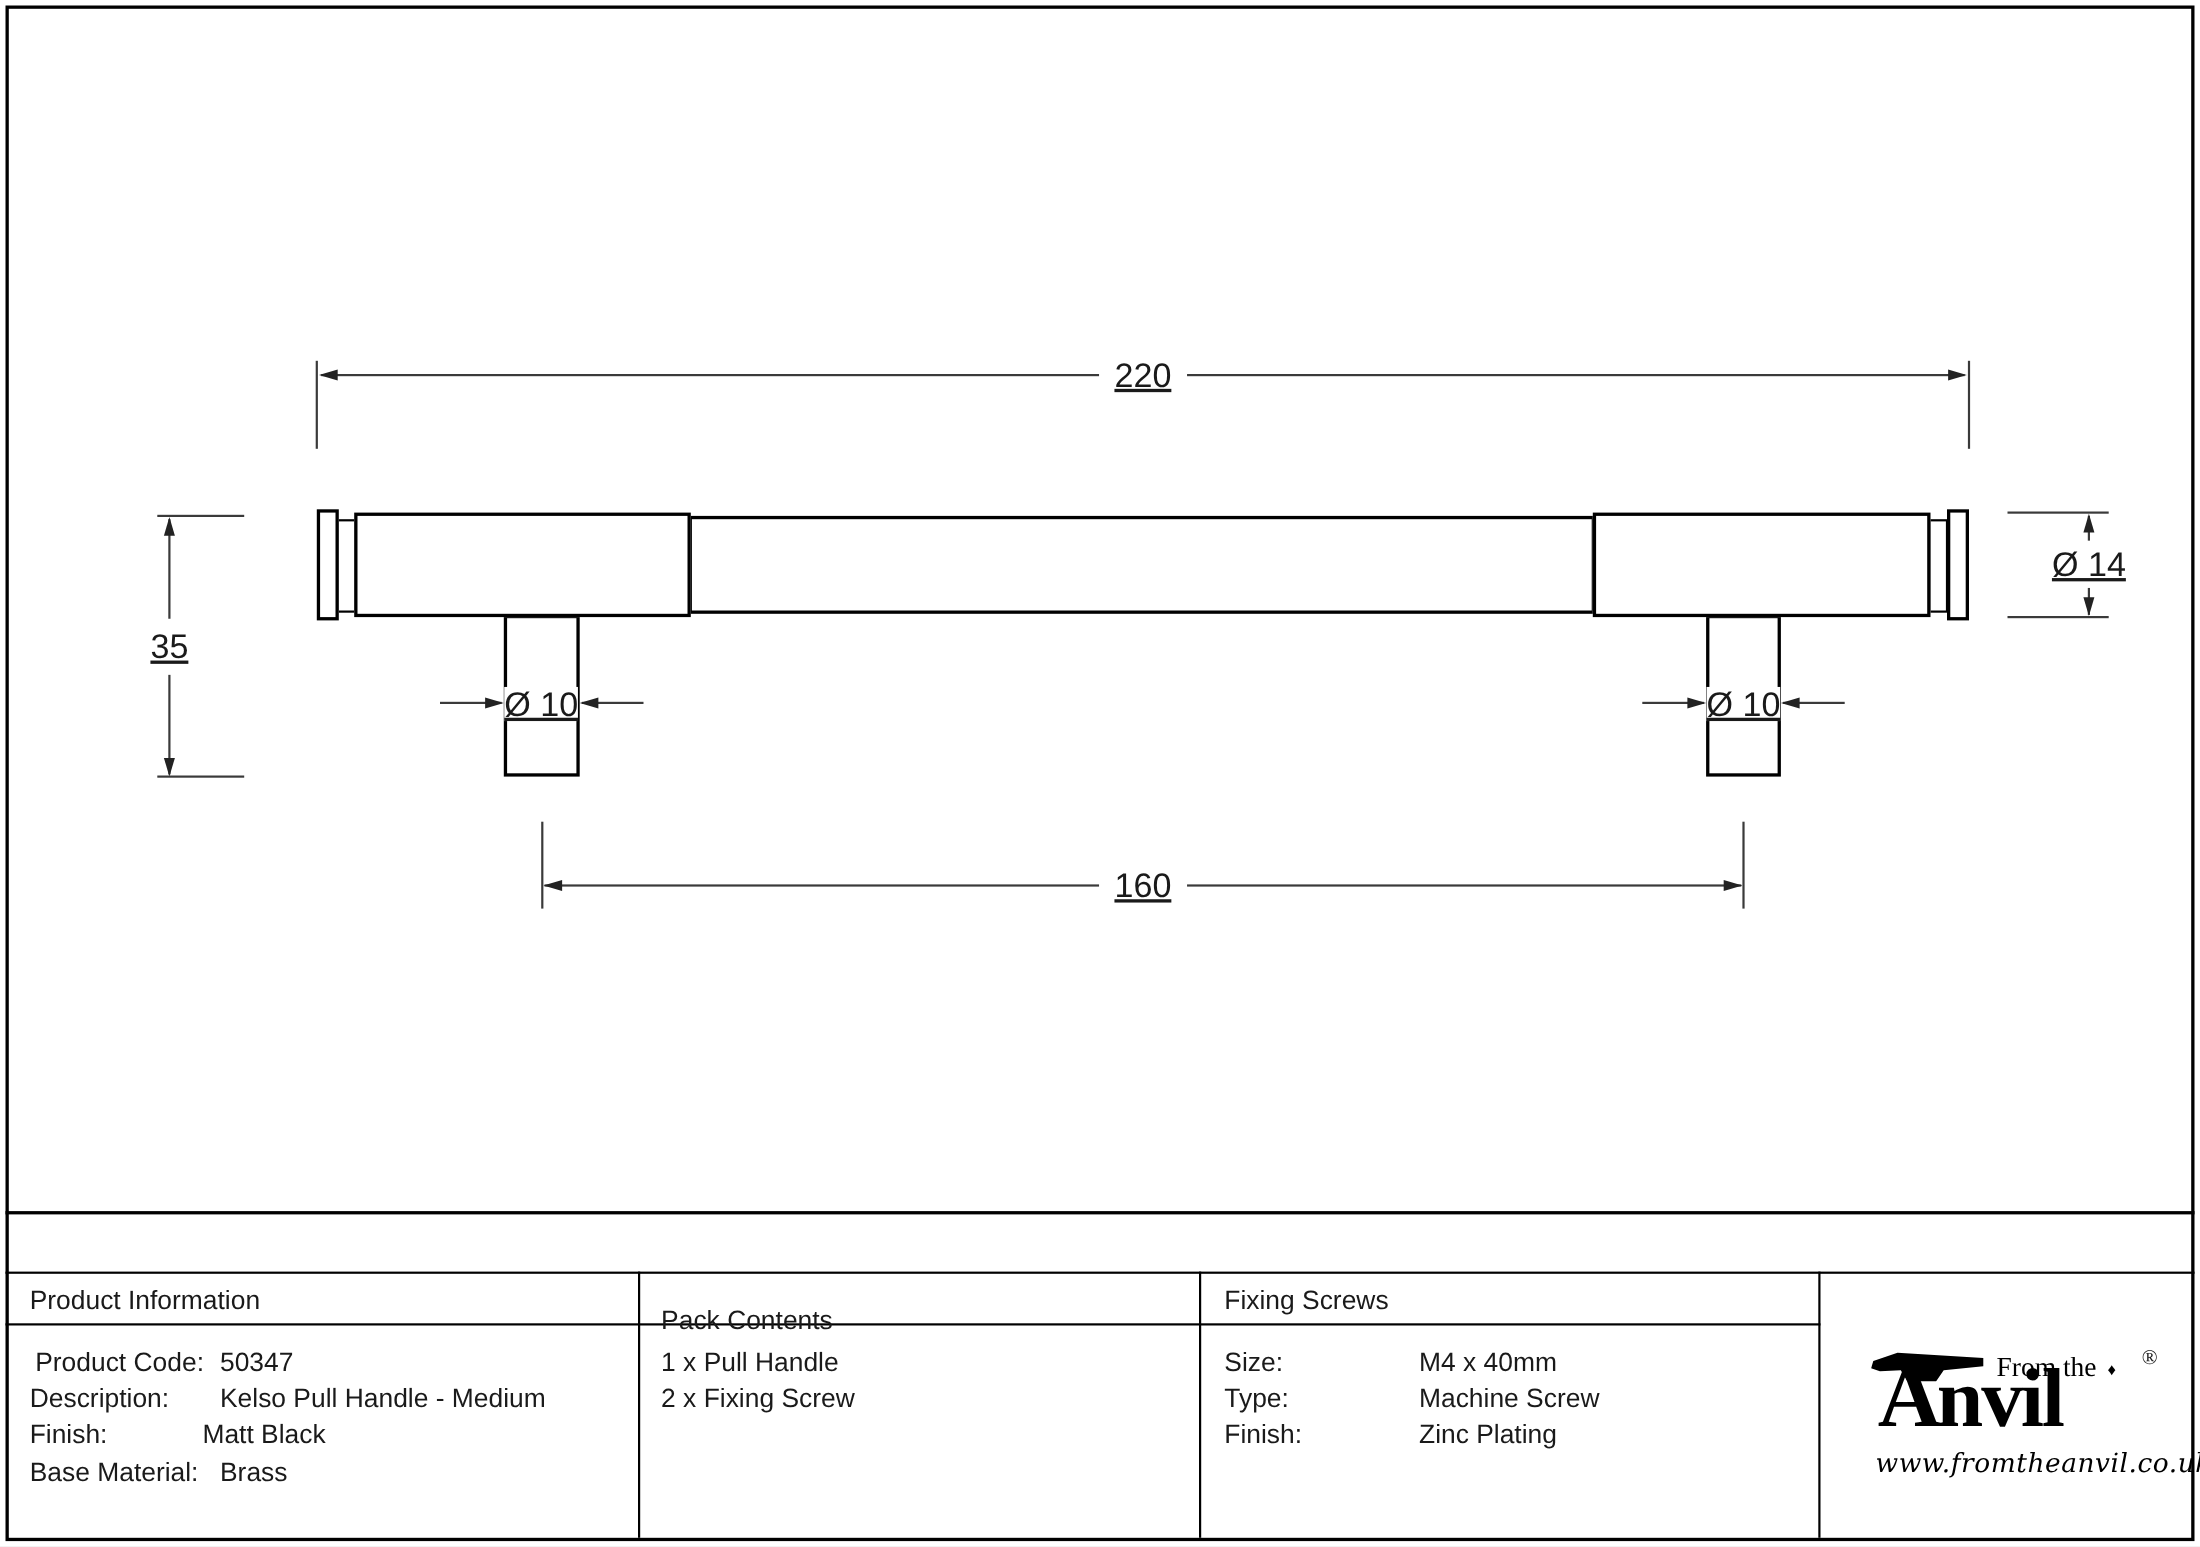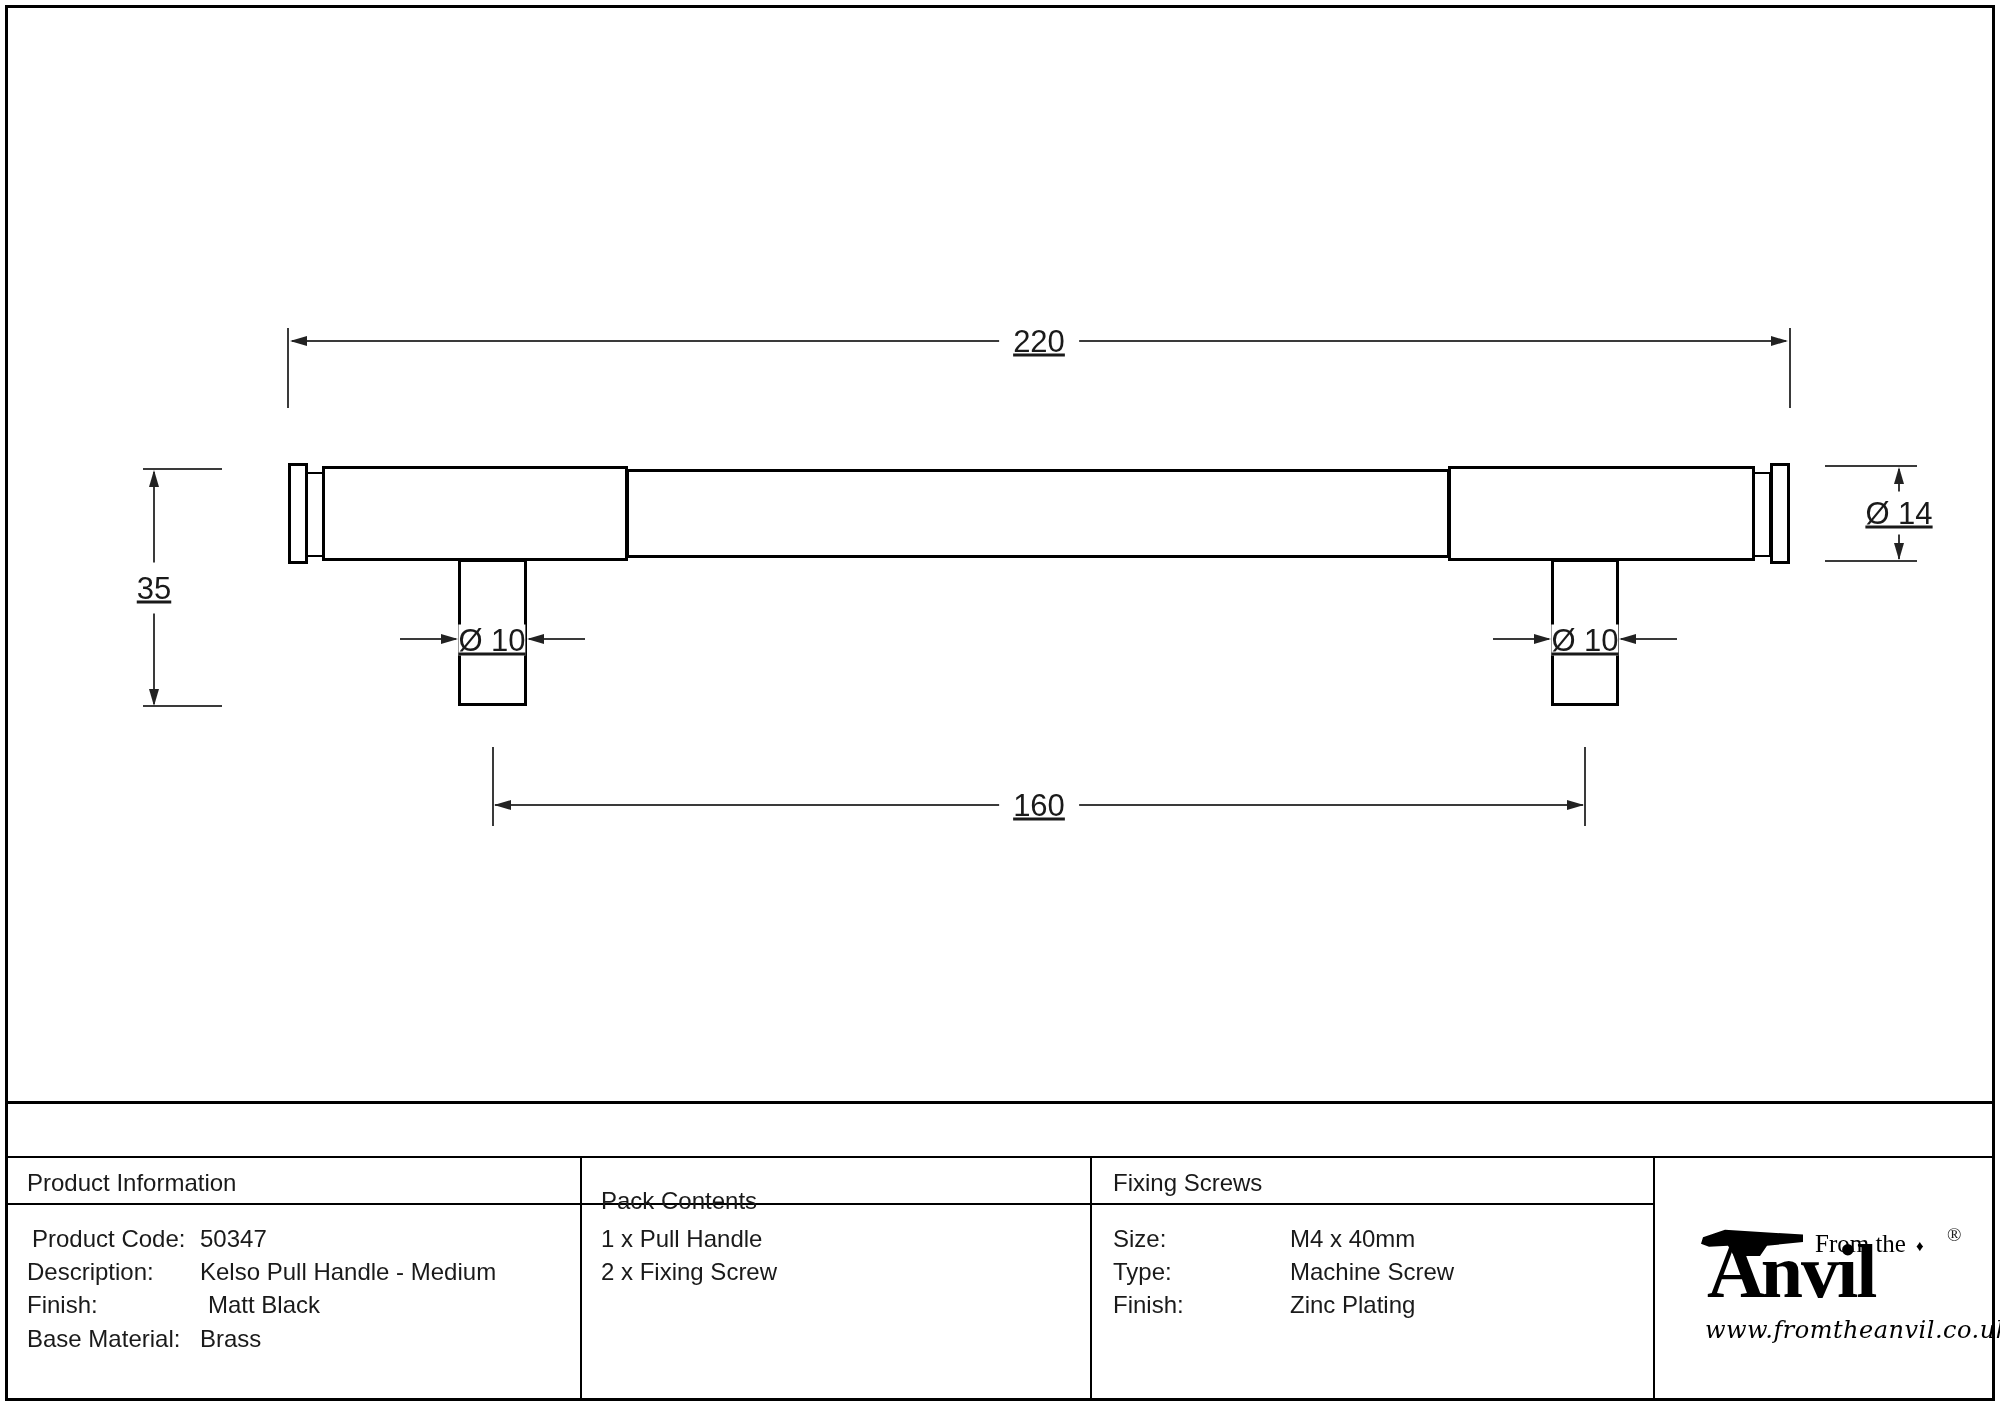--- a/index.html
+++ b/index.html
@@ -132,21 +132,21 @@
   <div class="th" style="left:27px;top:1171px;">Product Information</div>
   <div class="th" style="left:601px;top:1171px;margin-top:18px;">Pack Contents</div>
   <div class="th" style="left:1113px;top:1171px;">Fixing Screws</div>
 
   <div>
     <div class="cell-label" style="left:32px;top:1227px;">Product Code:</div>
     <div class="cell-value" style="left:200px;top:1227px;">50347</div>
     <div class="cell-label" style="left:27px;top:1260px;">Description:</div>
     <div class="cell-value" style="left:200px;top:1260px;">Kelso Pull Handle - Medium</div>
     <div class="cell-label" style="left:27px;top:1293px;">Finish:</div>
-    <div class="cell-value" style="left:208px;top:1293px;">Matt Black</div>
+    <div class="cell-value" style="left:184px;top:1293px;">Matt Black</div>
     <div class="cell-label" style="left:27px;top:1327px;">Base Material:</div>
     <div class="cell-value" style="left:200px;top:1327px;">Brass</div>
   </div>
 
   <div>
     <div class="cell-value" style="left:601px;top:1227px;">1 x Pull Handle</div>
     <div class="cell-value" style="left:601px;top:1260px;">2 x Fixing Screw</div>
   </div>
 
   <div>

